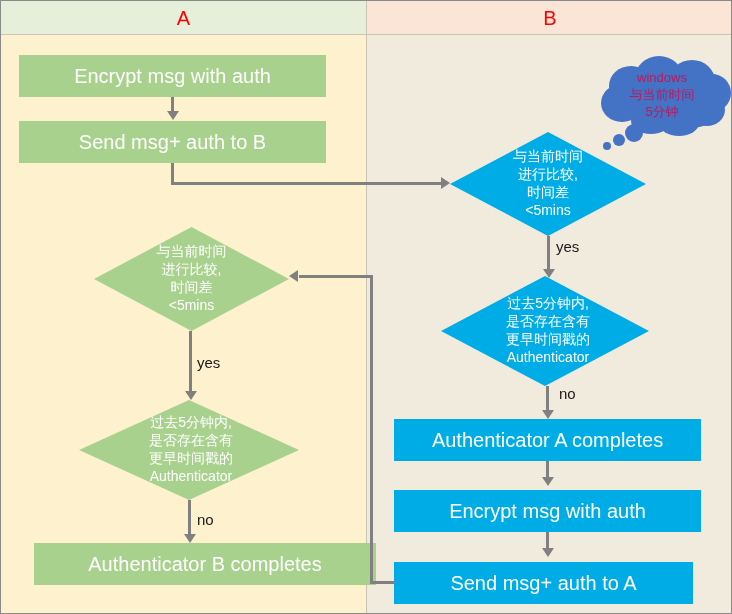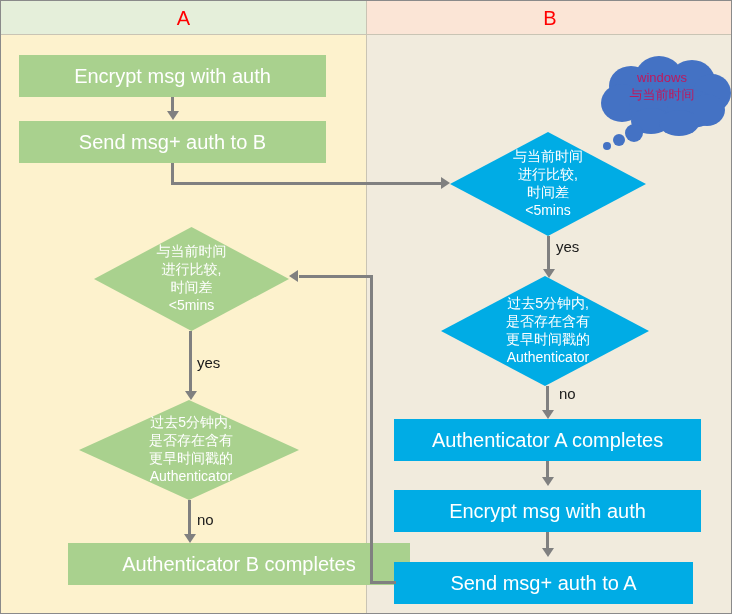--- a/index.html
+++ b/index.html
@@ -103,21 +103,21 @@
       <span>是否存在含有</span>
       <span>更早时间戳的</span>
       <span>Authenticator</span>
     </div>
   </div>
 
   <div class="ln v" style="left:187px;top:499px;height:36px;"></div>
   <div class="arrow down" style="left:183px;top:533px;"></div>
   <div class="edge-label" style="left:196px;top:511px;">no</div>
 
-  <div class="box green" style="left:33px;top:542px;width:342px;height:42px;margin-left:34px;">Authenticator B completes</div>
+  <div class="box green" style="left:33px;top:542px;width:342px;height:42px;">Authenticator B completes</div>
 
   <div class="diamond" style="left:449px;top:131px;width:196px;height:104px;">
     <svg class="shape" viewBox="0 0 196 104" preserveAspectRatio="none">
       <polygon points="98,0 196,52 98,104 0,52" fill="#00ace5"></polygon>
     </svg>
     <div class="dlabel">
       <span>与当前时间</span>
       <span>进行比较,</span>
       <span>时间差</span>
       <span>&lt;5mins</span>
@@ -171,16 +171,17 @@
     <div class="puff" style="left:74px;top:34px;width:50px;height:38px;"></div>
     <div class="puff" style="left:96px;top:38px;width:36px;height:32px;"></div>
     <div class="puff" style="left:38px;top:52px;width:40px;height:26px;"></div>
     <div class="puff" style="left:66px;top:54px;width:40px;height:26px;"></div>
     <div class="puff" style="left:32px;top:68px;width:18px;height:18px;"></div>
     <div class="puff" style="left:20px;top:78px;width:12px;height:12px;"></div>
     <div class="puff" style="left:10px;top:86px;width:8px;height:8px;"></div>
     <div class="ctext">
       <span>windows</span>
       <span>与当前时间</span>
+      <span>5分钟</span>
     </div>
   </div>
 
 </div>
 
 </body></html>

